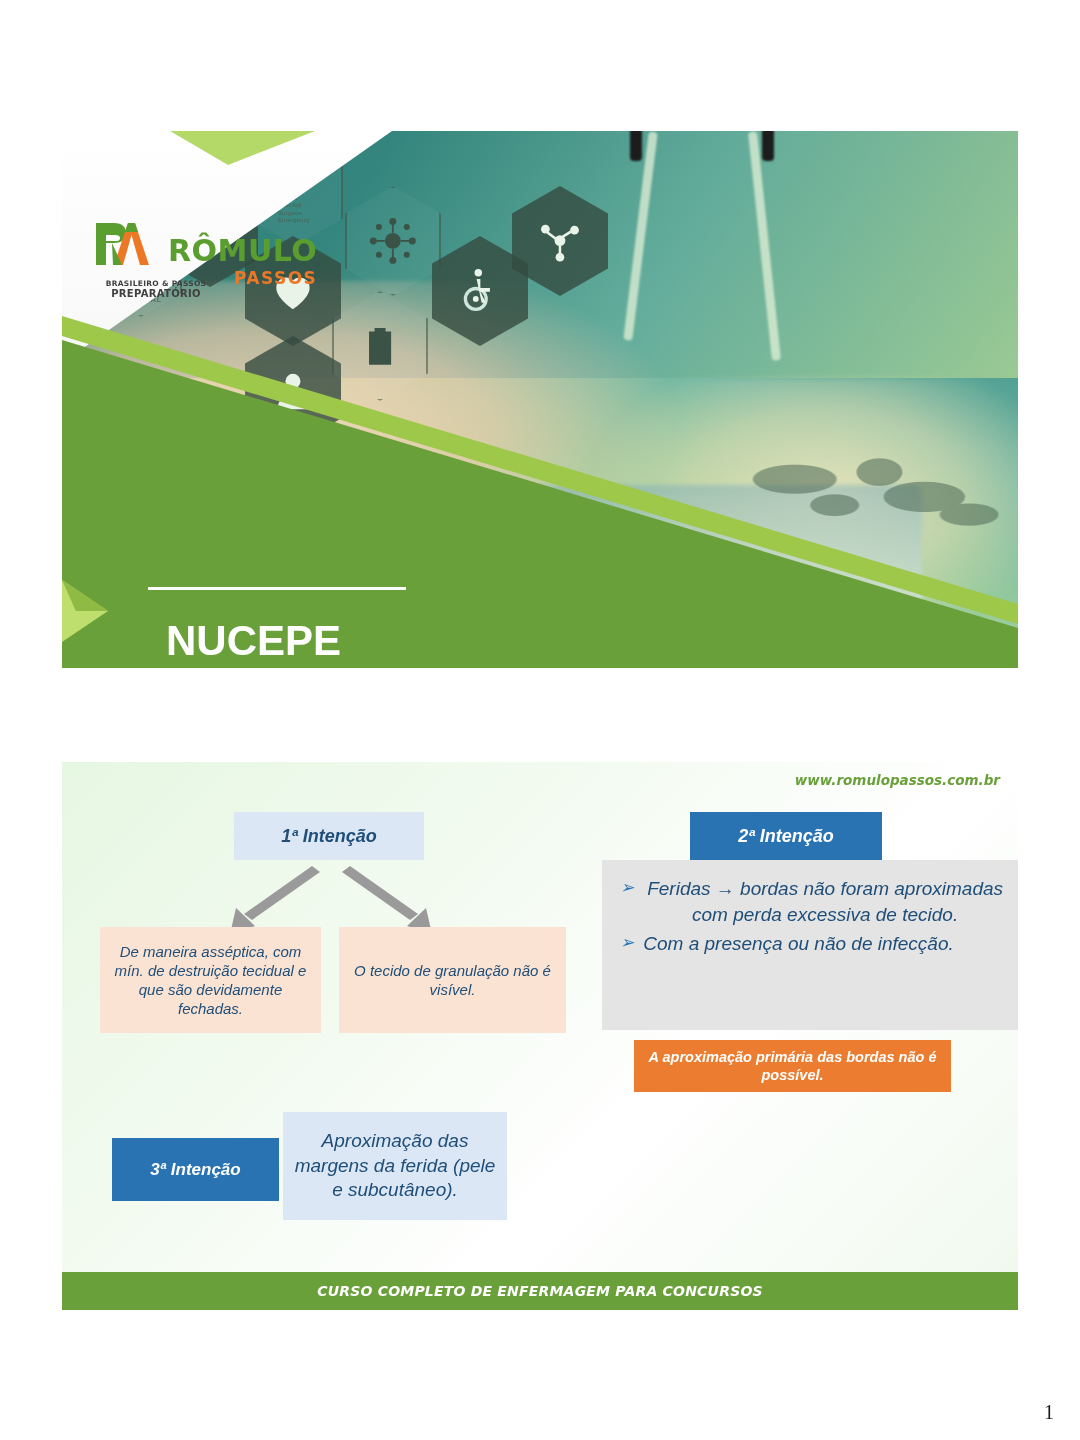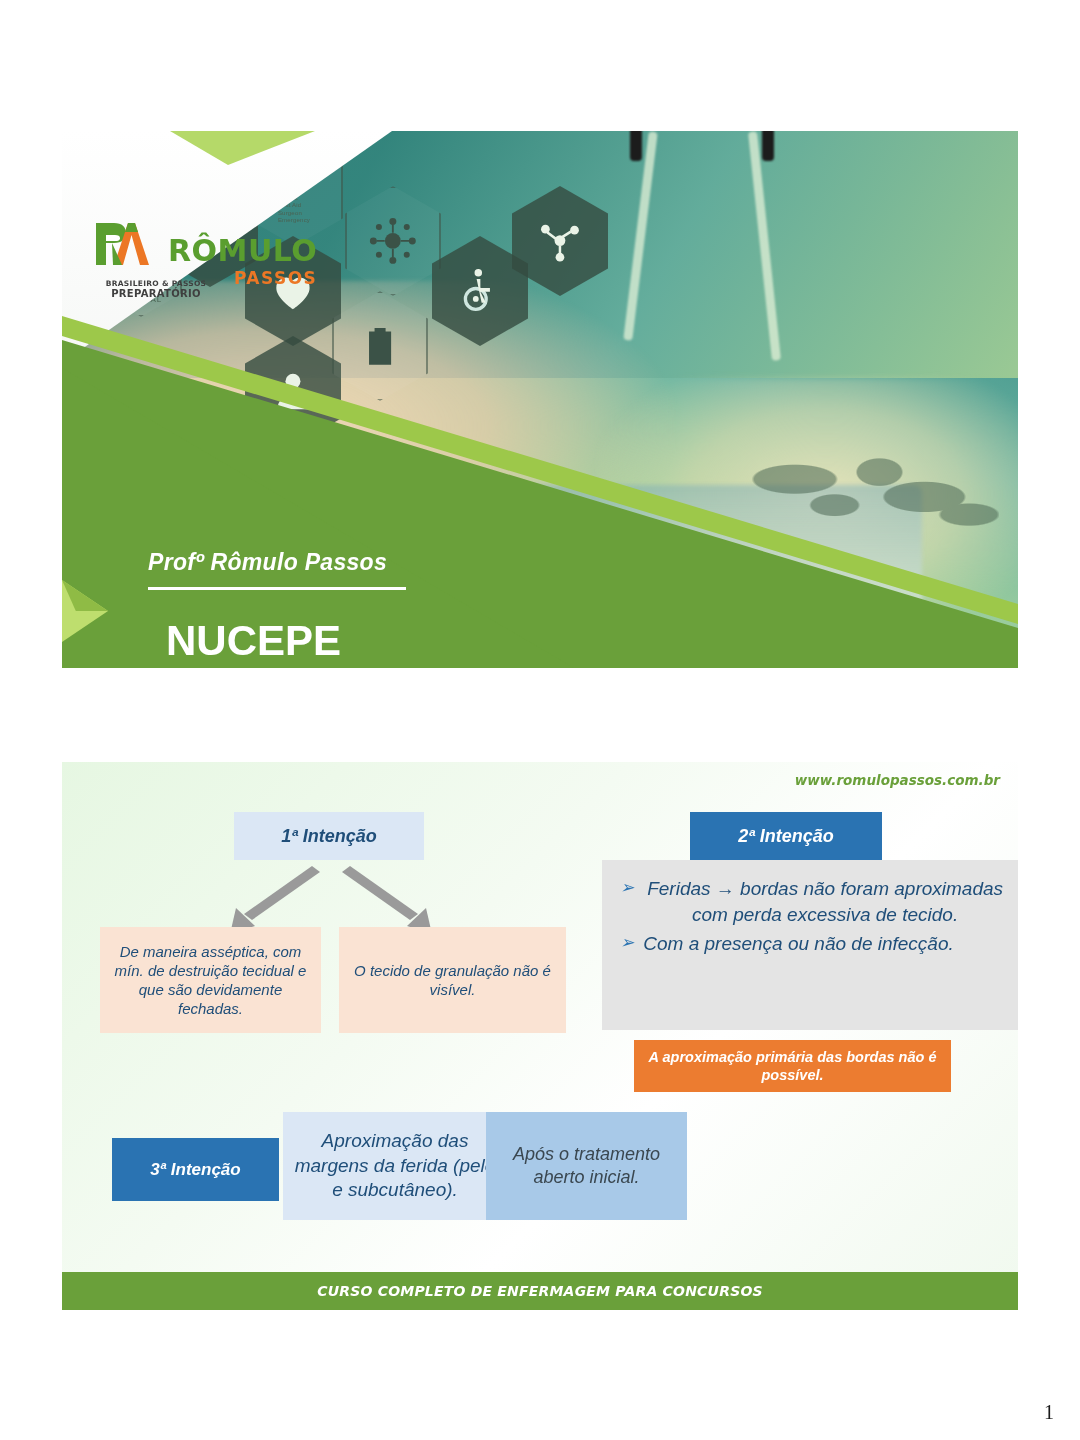--- a/index.html
+++ b/index.html
@@ -358,21 +358,20 @@
       <div class="logo-sub1">BRASILEIRO &amp; PASSOS</div>
       <div class="logo-sub2">PREPARATÓRIO</div>
     </div>
 
     <div class="greenband2"></div>
     <div class="greenband"></div>
     <div class="greenband3"></div>
     <div class="lime-arrow"></div>
     <div class="lime-arrow2"></div>
 
-    <div class="prof">Profº Rômulo Passos</div>
     <div class="profrule"></div>
     <div class="t1">NUCEPE</div>
 
   </div>
 
   <div class="slide2">
 
     <div class="site">www.romulopassos.com.br</div>
 
     <div class="box b-int1">1ª Intenção</div>
@@ -398,19 +397,18 @@
       <div class="gbullet">
         <span class="arrw">➢</span>
         <span>Com a presença ou não de infecção.</span>
       </div>
     </div>
 
     <div class="box b-orange">A aproximação primária das bordas não é possível.</div>
 
     <div class="box b-int3">3ª Intenção</div>
     <div class="box b-lt1">Aproximação das margens da ferida (pele e subcutâneo).</div>
-    <div class="box b-lt2">Após o tratamento aberto inicial.</div>
 
     <div class="footer2">CURSO COMPLETO DE ENFERMAGEM PARA CONCURSOS</div>
   </div>
 
   <div class="pagenum">1</div>
 </div>
 
 </body></html>

